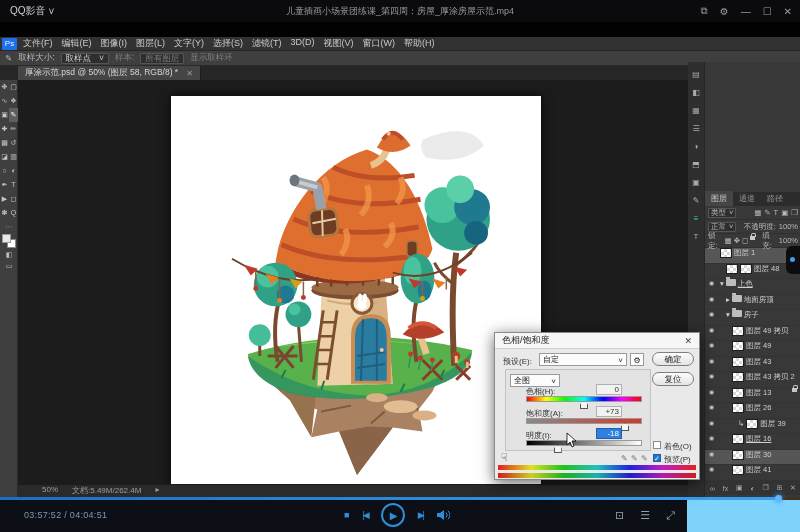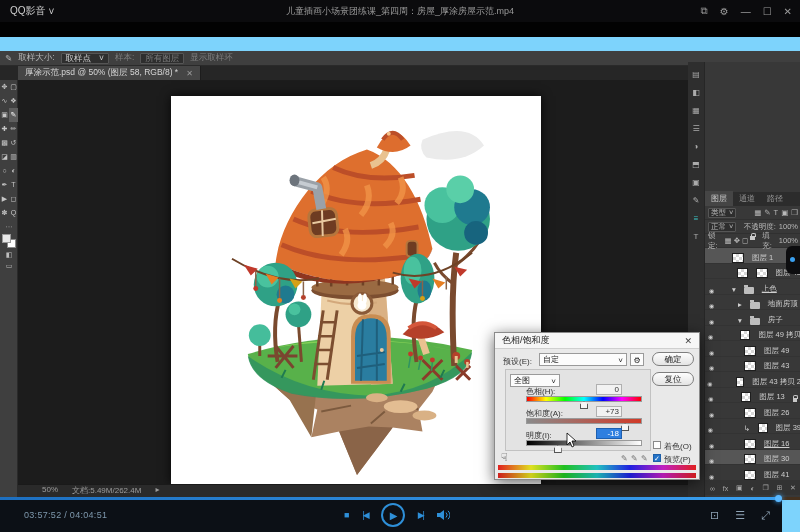--- a/index.html
+++ b/index.html
@@ -47,21 +47,21 @@
   #navthumb{position:relative;left:7px;top:4px;width:84px;height:92px;background:#fff;}
   #navview{position:absolute;left:1px;top:3px;width:80px;height:80px;border:1px solid #e23b2e;}
   #navslider{position:relative;left:0;top:8px;width:96px;height:12px;display:flex;align-items:center;gap:4px;padding:0 5px;color:#b0b0b0;}
   #navtrack{flex:1;height:2px;background:#5a5a5a;position:relative;}
   #navknob{position:absolute;left:28%;top:-2.5px;width:7px;height:7px;background:#c9c9c9;border-radius:50%;}
   
   #layersp{position:absolute;left:0;top:130px;width:96px;height:305px;background:#383838;}
   .lrow{height:14px;display:flex;align-items:center;gap:3px;font-size:7.5px;color:#b9b9b9;padding:0 3px;border-bottom:1px solid #303030;}
   .ddm{background:#2e2e2e;border:1px solid #565656;padding:0 2px;height:10px;line-height:9px;display:flex;align-items:center;gap:3px;border-radius:1px;}
   #layerlist{height:233px;overflow:hidden;}
-  .lr{height:15.5px;display:flex;align-items:flex-end;font-size:7.5px;color:#cfcfcf;gap:8px;padding-left:2px;border-bottom:1px solid #333;}
+  .lr{height:15.5px;display:flex;align-items:flex-start;font-size:7.5px;color:#cfcfcf;gap:2px;padding-left:2px;border-bottom:1px solid #333;}
   .lr.sel{background:#565656;}
   .eye{width:9px;font-size:6px;color:#cfcfcf;text-align:center;}
   .checker{width:12px;height:10px;border:1px solid #1e1e1e;background:
     linear-gradient(45deg,#d7d7d7 25%,transparent 25%,transparent 75%,#d7d7d7 75%),
     linear-gradient(45deg,#d7d7d7 25%,#ffffff 25%,#ffffff 75%,#d7d7d7 75%);
     background-size:6px 6px;background-position:0 0,3px 3px;}
   .folder{width:10px;height:7px;background:#bdbdbd;border-radius:1px;position:relative;}
   .folder::before{content:"";position:absolute;left:0;top:-2px;width:4px;height:2px;background:#bdbdbd;}
   .lname{white-space:nowrap;}
   .lname.u{text-decoration:underline;}
@@ -84,21 +84,21 @@
   .thumb{position:absolute;top:4px;width:8px;height:8px;background:#f5f5f5;border:1px solid #555;clip-path:polygon(50% 0,100% 42%,100% 100%,0 100%,0 42%);}
   #sl-hue{background:linear-gradient(90deg,#f00,#ff0,#0f0,#0ff,#00f,#f0f,#f00);}
   #sl-sat{background:linear-gradient(90deg,#8a8a8a,#d13a28);}
   #sl-light{background:linear-gradient(90deg,#000,#fff);}
   .rainbow{position:absolute;left:3px;width:198px;height:5px;background:linear-gradient(90deg,#e02020,#e0e020,#20c020,#20c0c0,#2020e0,#c020c0,#e02020);}
   .rainbow.b2{filter:brightness(.92);}
   .chk{position:absolute;width:8px;height:8px;border:1px solid #8a8a8a;background:#fff;font-size:7px;line-height:8px;text-align:center;color:#fff;}
   .chk.on{background:#2373c8;border-color:#1d5fa8;}
   .edrop{font-size:8px;color:#777;}
   
-  #playerbar{left:0;top:497px;width:782px;height:35px;background:#0c1016;}
+  #playerbar{left:0;top:497px;width:687px;height:35px;background:#0c1016;}
   #progress{position:absolute;left:0;top:0;width:800px;height:3px;background:#44301e;}
   #played{position:absolute;left:0;top:0;height:3px;background:linear-gradient(90deg,#1d6fc0,#3aa0f0);}
   #phandle{position:absolute;top:-2px;width:7px;height:7px;border-radius:50%;background:#5ab8ff;box-shadow:0 0 5px #3aa0f0;}
   #ptime{position:absolute;left:24px;top:13px;font-size:9px;color:#7e98ad;letter-spacing:.3px;}
   #pcontrols{position:absolute;left:344px;top:6px;display:flex;align-items:center;gap:13px;color:#2e8fd8;}
   #pcontrols .sq{font-size:9px;}
   #pcontrols .sk{font-size:9px;letter-spacing:-2px;}
   #playbtn{width:24px;height:24px;border:2px solid #2e8fd8;border-radius:50%;display:flex;align-items:center;justify-content:center;font-size:10px;color:#2e8fd8;padding-left:2px;}
   #pright{position:absolute;right:12px;top:12px;display:flex;gap:16px;}
   #pright span{font-size:11px;color:#8fa3b5;}
@@ -230,20 +230,36 @@
     <div id="winbtns">
         <span>⧉</span>
         <span>⚙</span>
         <span>—</span>
         <span>☐</span>
         <span>✕</span>
       </div>
   </div>
   <div id="blackband" class="ab"></div>
 
+  <div id="menubar" class="ab">
+    <div id="pslogo">Ps</div>
+    <div id="menus">
+        <span>文件(F)</span>
+        <span>编辑(E)</span>
+        <span>图像(I)</span>
+        <span>图层(L)</span>
+        <span>文字(Y)</span>
+        <span>选择(S)</span>
+        <span>滤镜(T)</span>
+        <span>3D(D)</span>
+        <span>视图(V)</span>
+        <span>窗口(W)</span>
+        <span>帮助(H)</span>
+      </div>
+  </div>
 
   <div id="optbar" class="ab">
     <span style="margin-left:5px">✎</span>
     <span>取样大小:</span>
     <span class="opt-dd">
       <span>取样点</span>
       <span>˅</span>
     </span>
     <span class="dim">样本:</span>
     <span class="opt-dd dim">

